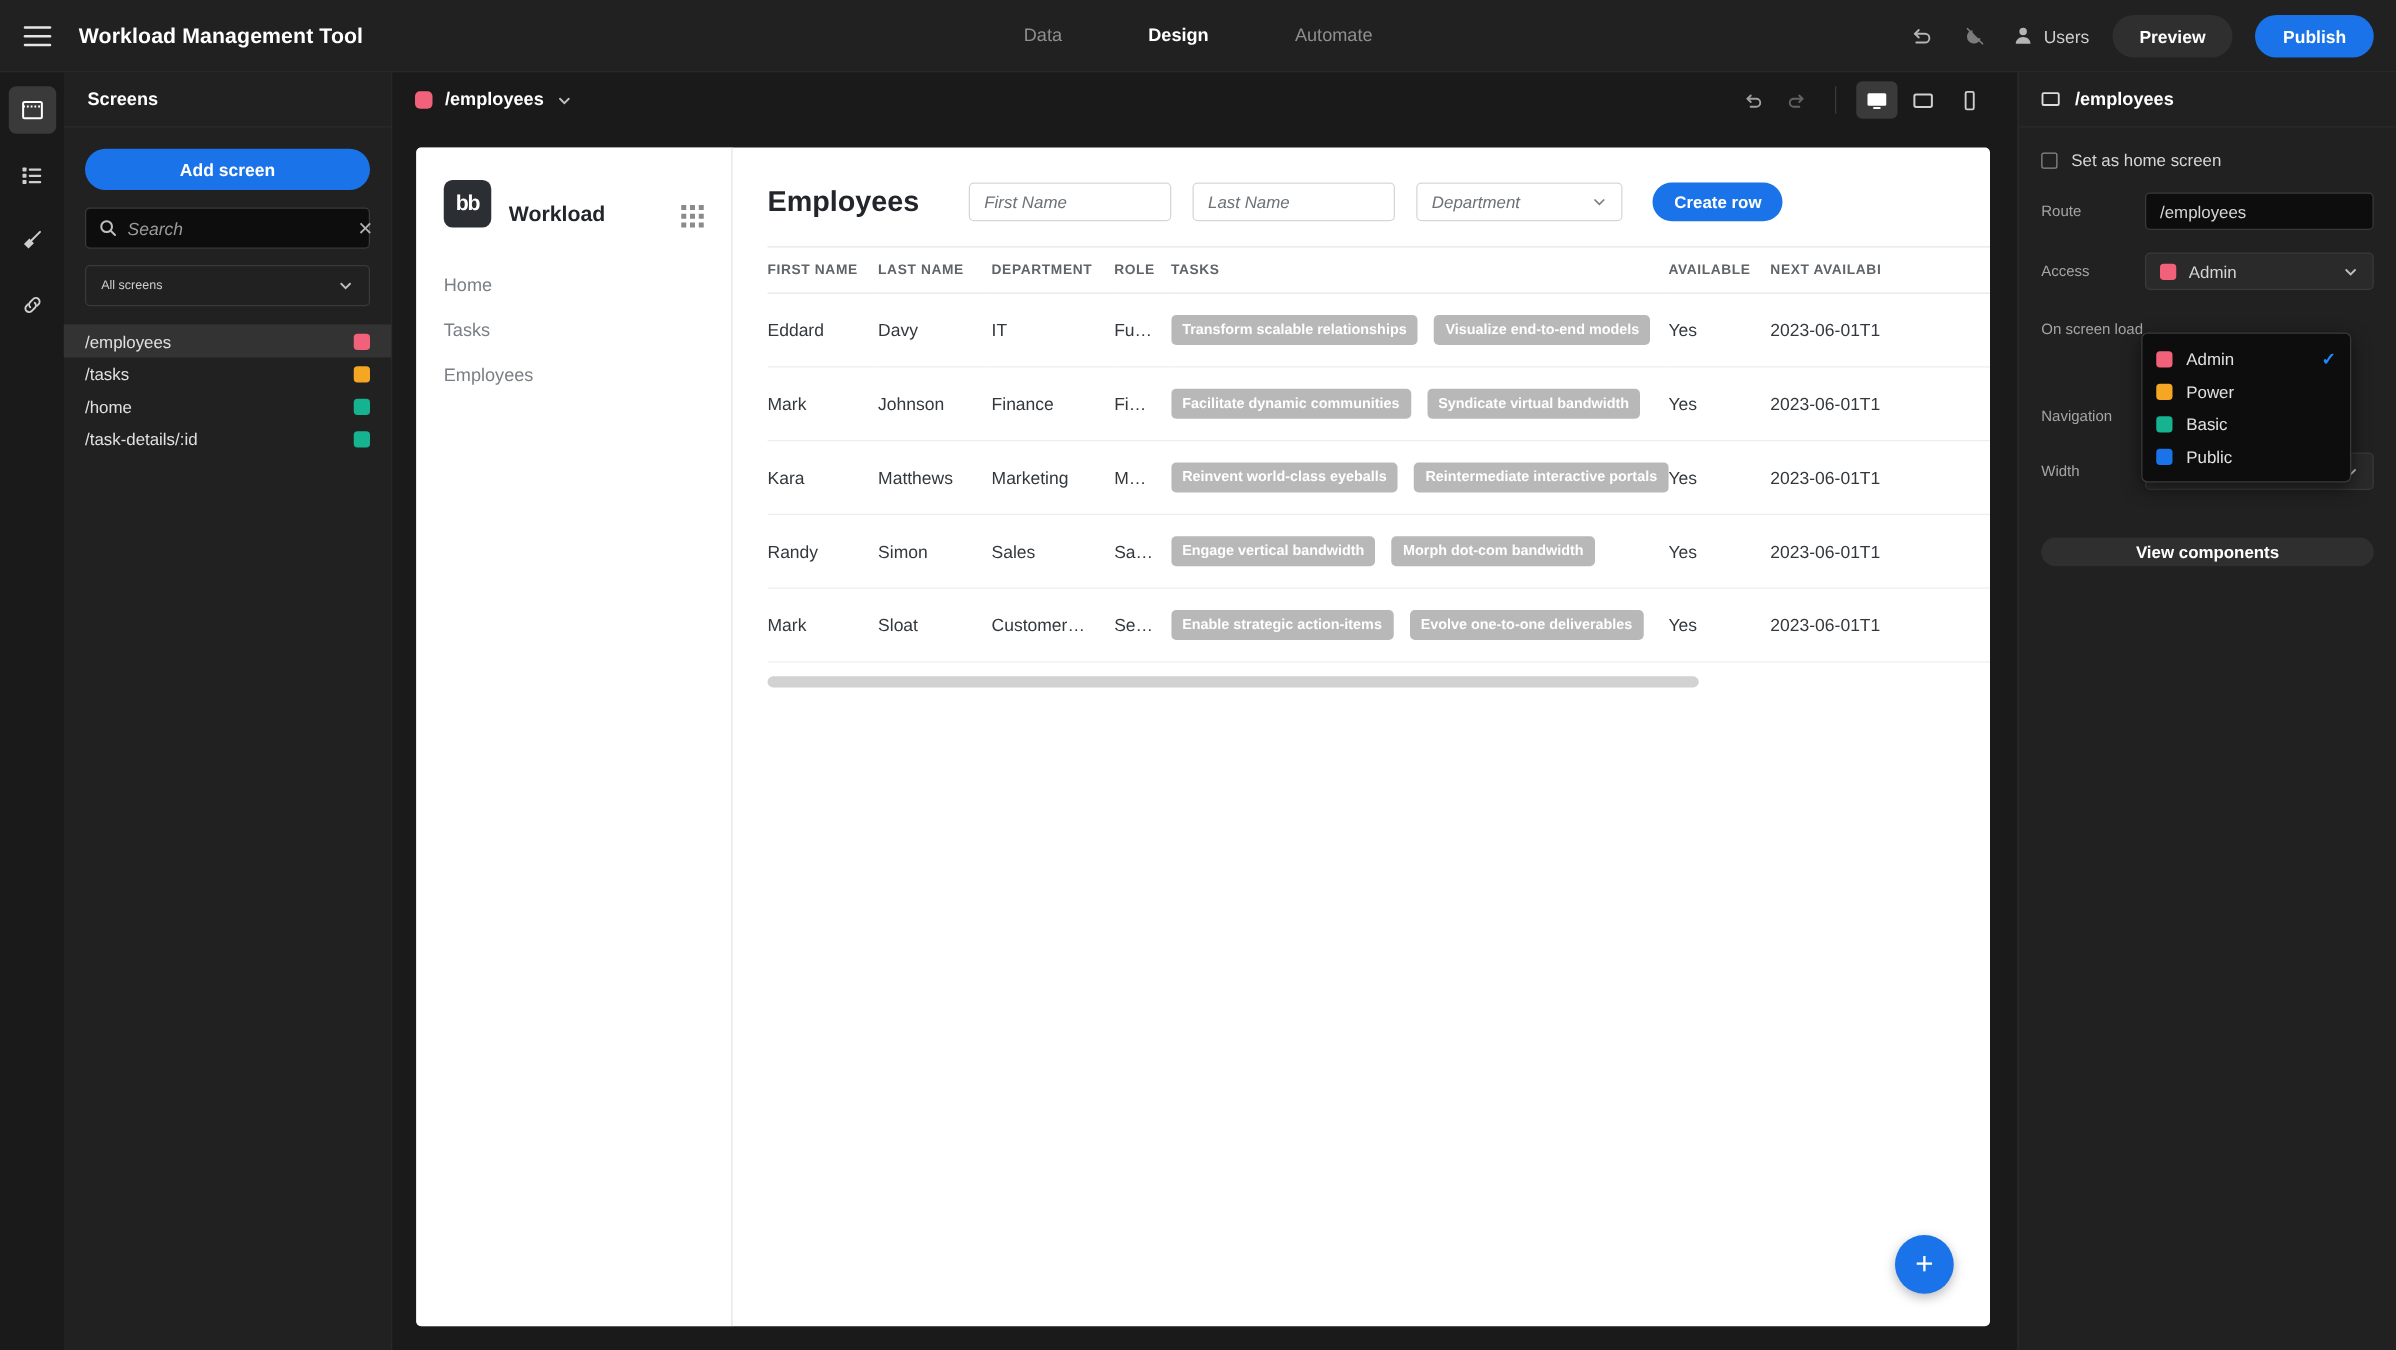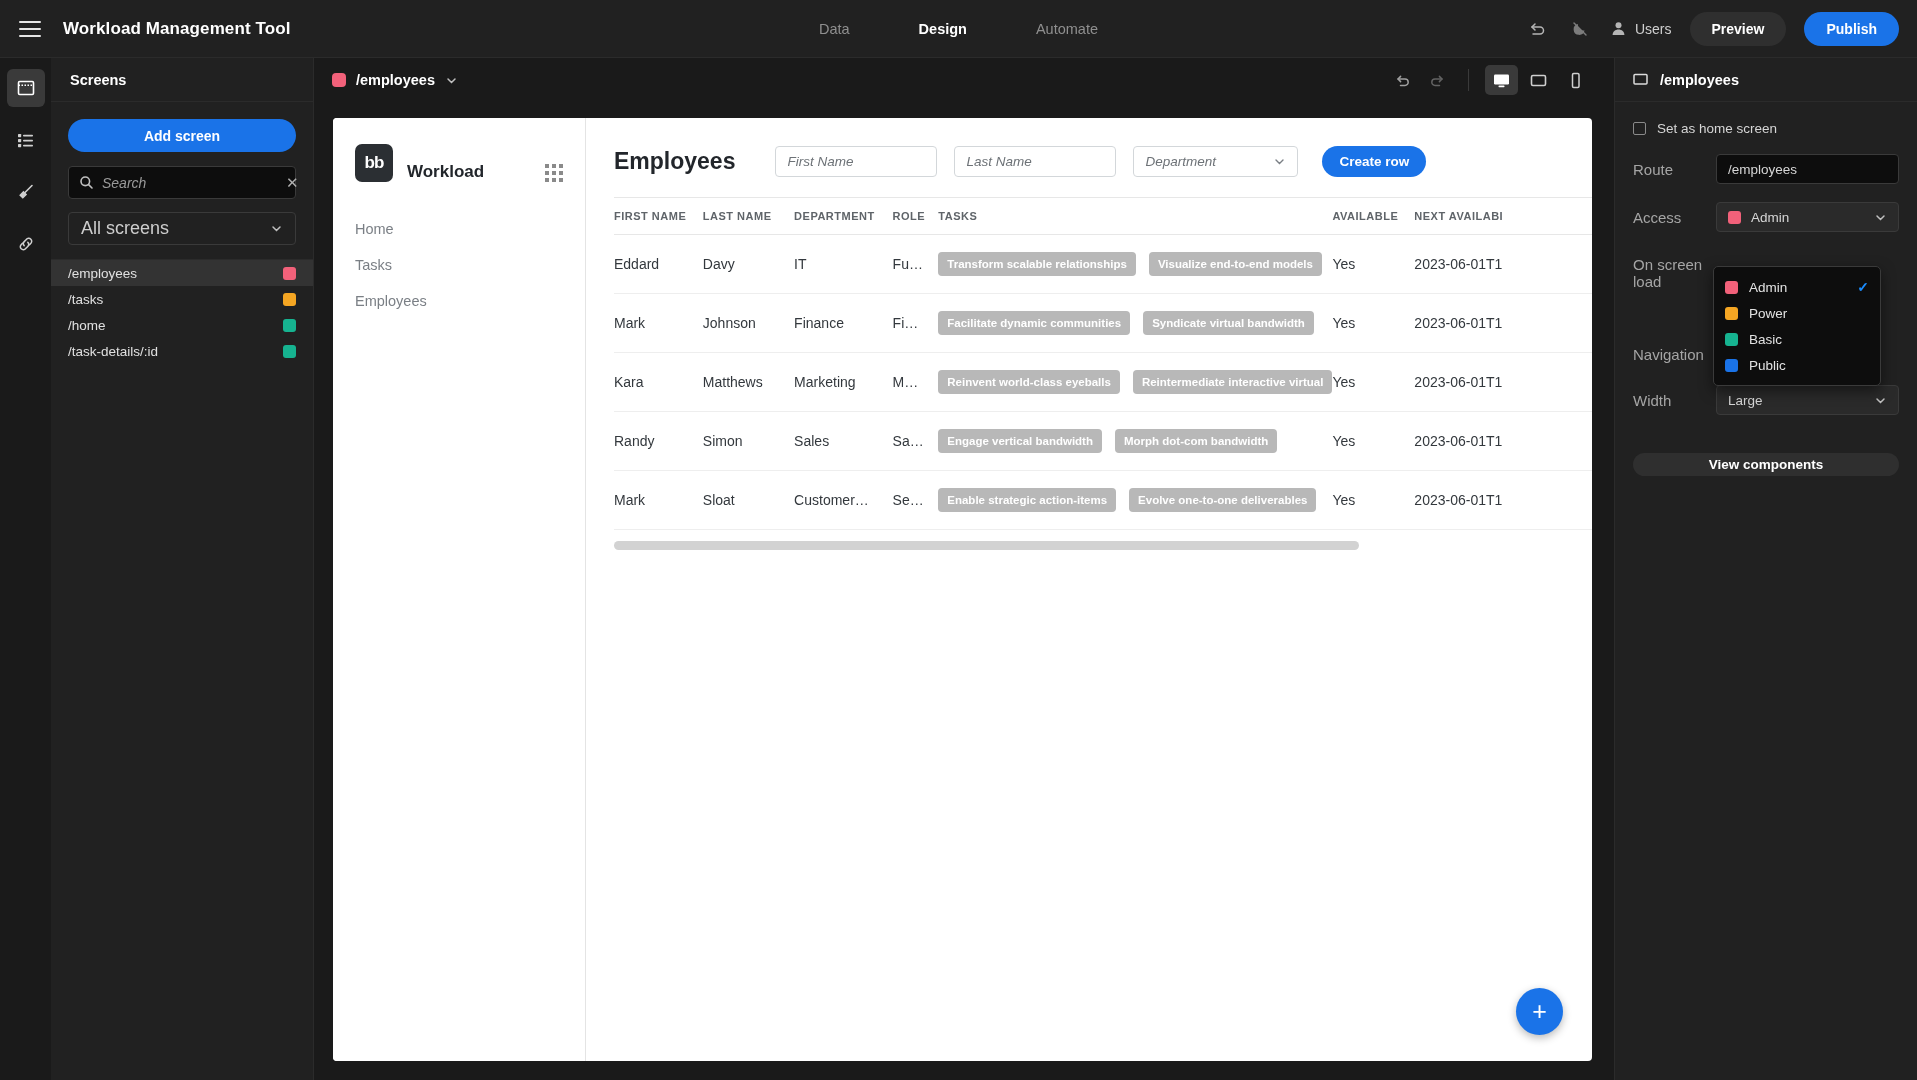--- a/index.html
+++ b/index.html
@@ -40,21 +40,21 @@
   .screens { position:absolute; top:58px; left:51px; width:263px; height:1022px; background:#212121; border-right:1px solid #2b2b2b; }
   .screens-head { height:44px; display:flex; align-items:center; padding-left:19px; border-bottom:1px solid #2b2b2b; }
   .screens-head span { color:#ffffff; font-size:14.5px; font-weight:bold; }
   .screens-body { padding:17px 17px 14px 17px; border-bottom:1px solid #2b2b2b; }
   .btn-add { width:100%; height:33px; background:#1a73e8; color:#fff; border:none; border-radius:17px; font-size:14px; font-weight:bold; cursor:pointer; }
   .search-wrap { position:relative; margin-top:14px; height:33px; background:#0d0d0d; border:1px solid #3a3a3a; border-radius:4px; display:flex; align-items:center; padding:0 10px; }
   .search-wrap input { flex:1; background:transparent; border:none; outline:none; color:#d4d4d4; font-size:14px; font-style:italic; font-family:"Liberation Sans",sans-serif; padding-left:8px; }
   .search-wrap input::placeholder { color:#9a9a9a; font-style:italic; }
   .clear-x { color:#b0b0b0; font-size:15px; cursor:pointer; padding:0 2px; }
   .select-wrap { margin-top:13px; height:33px; background:#212121; border:1px solid #3a3a3a; border-radius:4px; display:flex; align-items:center; justify-content:space-between; padding:0 12px; cursor:pointer; }
-  .select-wrap span { color:#cdcdcd; font-size:18px; }
+  .select-wrap span { color:#cdcdcd; font-size:10px; }
   .screen-list { padding-top:0; }
   .screen-row { height:26px; display:flex; align-items:center; justify-content:space-between; padding:0 17px; cursor:pointer; }
   .screen-row.sel { background:#333333; }
   .screen-row span { color:#e0e0e0; font-size:13.5px; }
   .dot { width:13px; height:13px; border-radius:3px; }
 
   
   .canvas-area { position:absolute; top:58px; left:314px; right:303px; height:1022px; background:#1a1a1a; }
   .canvas-top { height:44px; display:flex; align-items:center; justify-content:space-between; padding:0 22px 0 18px; }
   .crumb { display:flex; align-items:center; gap:10px; cursor:pointer; }
@@ -102,21 +102,21 @@
 
   
   .rpanel { position:absolute; top:58px; right:0; width:303px; height:1022px; background:#212121; border-left:1px solid #2b2b2b; }
   .rp-head { height:44px; display:flex; align-items:center; gap:11px; padding-left:17px; border-bottom:1px solid #2b2b2b; }
   .rp-head span { color:#fff; font-size:14.5px; font-weight:bold; }
   .rp-body { padding:19px 18px 0 18px; }
   .chk-row { display:flex; align-items:center; gap:11px; cursor:pointer; }
   .chkbox { width:13px; height:13px; border:1.5px solid #8a8a8a; border-radius:2px; }
   .chk-row span { color:#d6d6d6; font-size:13.5px; }
   .prop { display:flex; align-items:center; margin-top:18px; }
-  .prop-label { width:83px; color:#a5a5a5; font-size:15px; flex-shrink:0; }
+  .prop-label { width:83px; color:#a5a5a5; font-size:12px; flex-shrink:0; }
   .prop-ctl { flex:1; height:30px; border:1px solid #3a3a3a; border-radius:4px; display:flex; align-items:center; padding:0 11px; background:#0d0d0d; }
   .prop-ctl.sel { background:#2a2a2a; justify-content:space-between; cursor:pointer; }
   .prop-ctl span { color:#d6d6d6; font-size:13.5px; }
   .prop-ctl .swatch { width:13px; height:13px; border-radius:3px; margin-right:10px; }
   .prop-ctl .left { display:flex; align-items:center; }
   .btn-viewcomp { margin-top:38px; width:100%; height:23px; background:#2f2f2f; border:none; border-radius:16px; color:#fff; font-size:13.5px; font-weight:bold; cursor:pointer; }
 
   
   .dropdown { position:absolute; left:98px; top:208px; width:168px; background:#0d0d0d; border:1px solid #3a3a3a; border-radius:5px; padding:7px 0; z-index:50; box-shadow:0 5px 14px rgba(0,0,0,.5); }
   .dd-item { height:26px; display:flex; align-items:center; padding:0 11px; cursor:pointer; }
@@ -384,21 +384,21 @@
                 <td class="c-next">2023-06-01T1</td>
               </tr>
               <tr>
                 <td class="c-first">Kara</td>
                 <td class="c-last">Matthews</td>
                 <td class="c-dept">Marketing</td>
                 <td class="c-role">M…</td>
                 <td class="c-tasks">
                     <div class="tags">
                   <span class="tag">Reinvent world-class eyeballs</span>
-                  <span class="tag">Reintermediate interactive virtual</span>
+                  <span class="tag">Reintermediate interactive portals</span>
                 </div>
                   </td>
                 <td class="c-avail">Yes</td>
                 <td class="c-next">2023-06-01T1</td>
               </tr>
               <tr>
                 <td class="c-first">Randy</td>
                 <td class="c-last">Simon</td>
                 <td class="c-dept">Sales</td>
                 <td class="c-role">Sa…</td>

